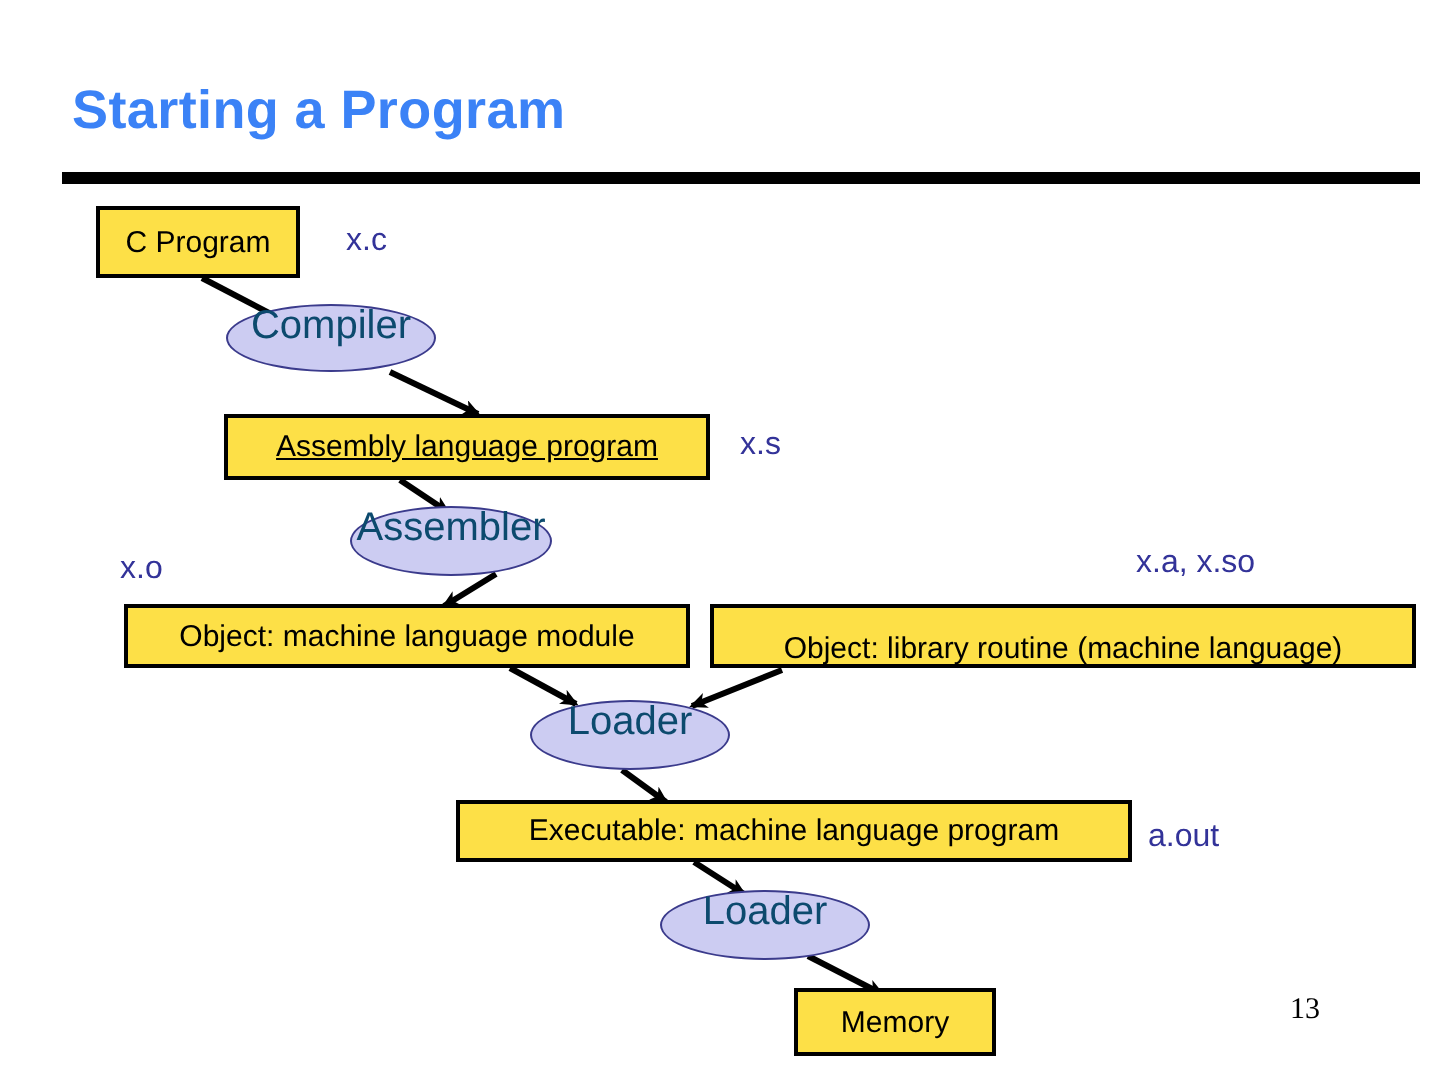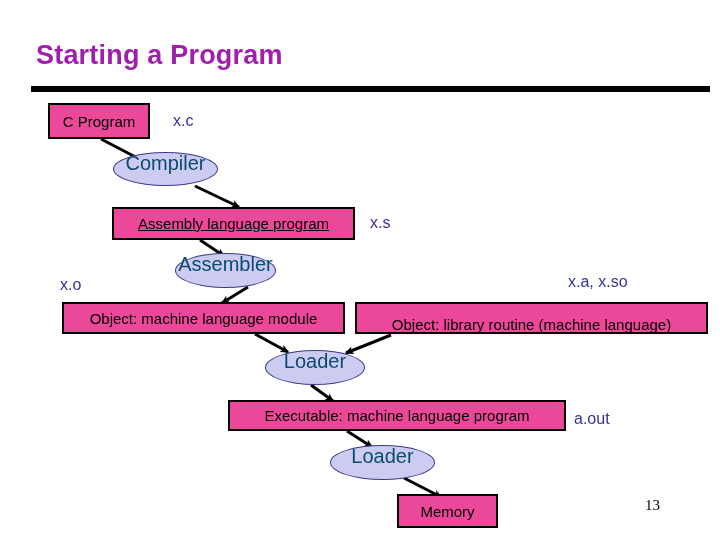--- a/index.html
+++ b/index.html
@@ -14,37 +14,37 @@
     background: #ffffff;
     overflow: hidden;
     font-family: "Liberation Sans", sans-serif;
   }
   #slide-title {
     position: absolute;
     left: 36px;
     top: 40px;
     font-size: 27px;
     font-weight: bold;
-    color: #a21caf;
+    color: #3b82f6;
     letter-spacing: 0.2px;
     white-space: nowrap;
   }
   #title-rule {
     position: absolute;
     left: 31px;
     top: 86px;
     width: 679px;
     height: 6px;
     background: #000000;
   }
   .node-box {
     position: absolute;
     box-sizing: border-box;
     border: 2px solid #000000;
-    background: #ec4899;
+    background: #fde047;
     color: #000000;
     font-size: 15px;
     display: flex;
     align-items: center;
     justify-content: center;
     white-space: nowrap;
     line-height: 1;
   }
   .node-ellipse {
     position: absolute;

